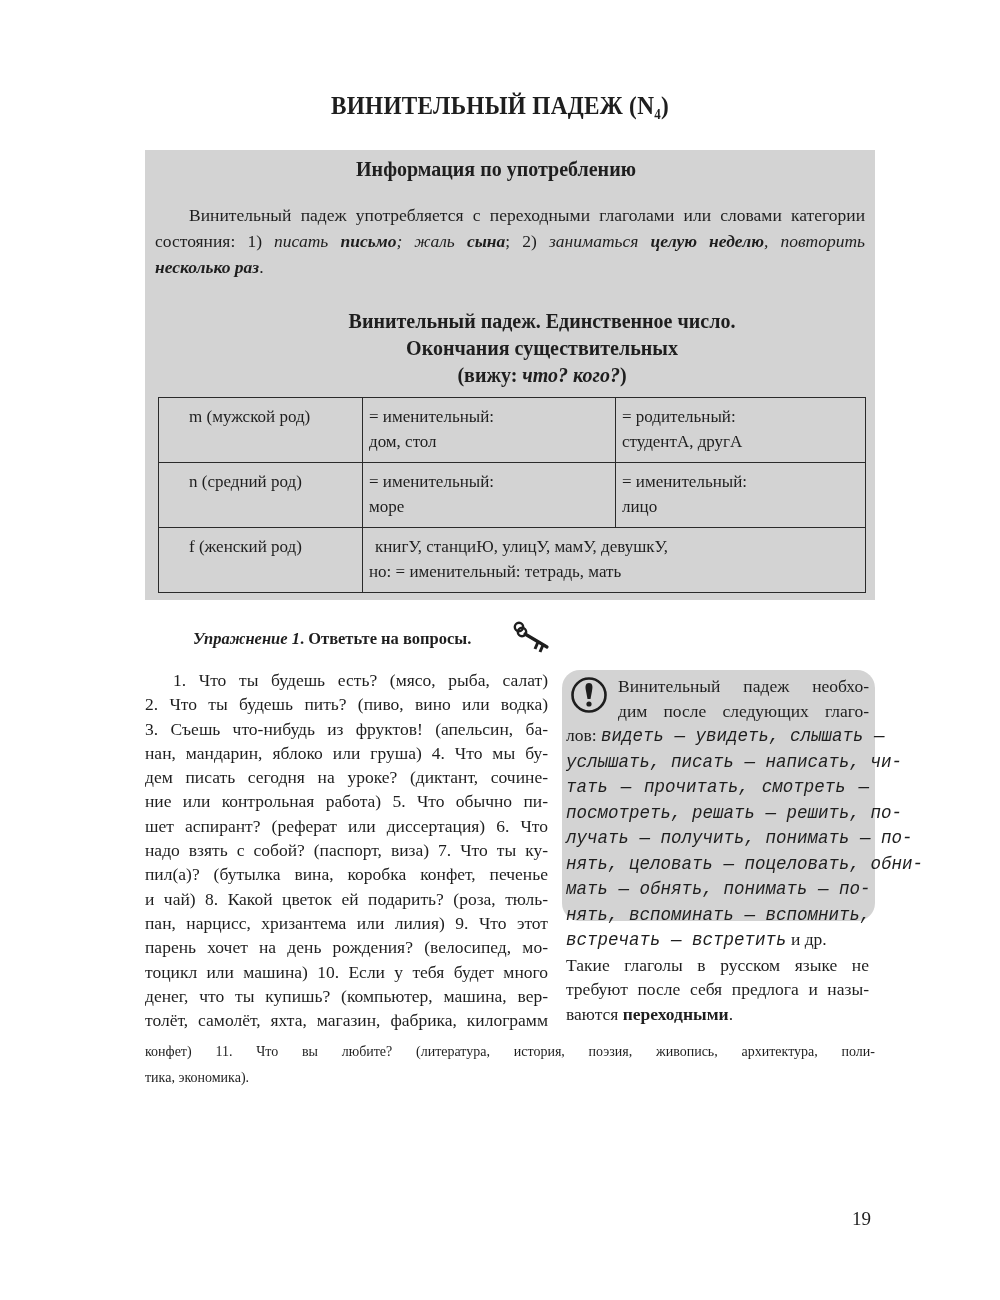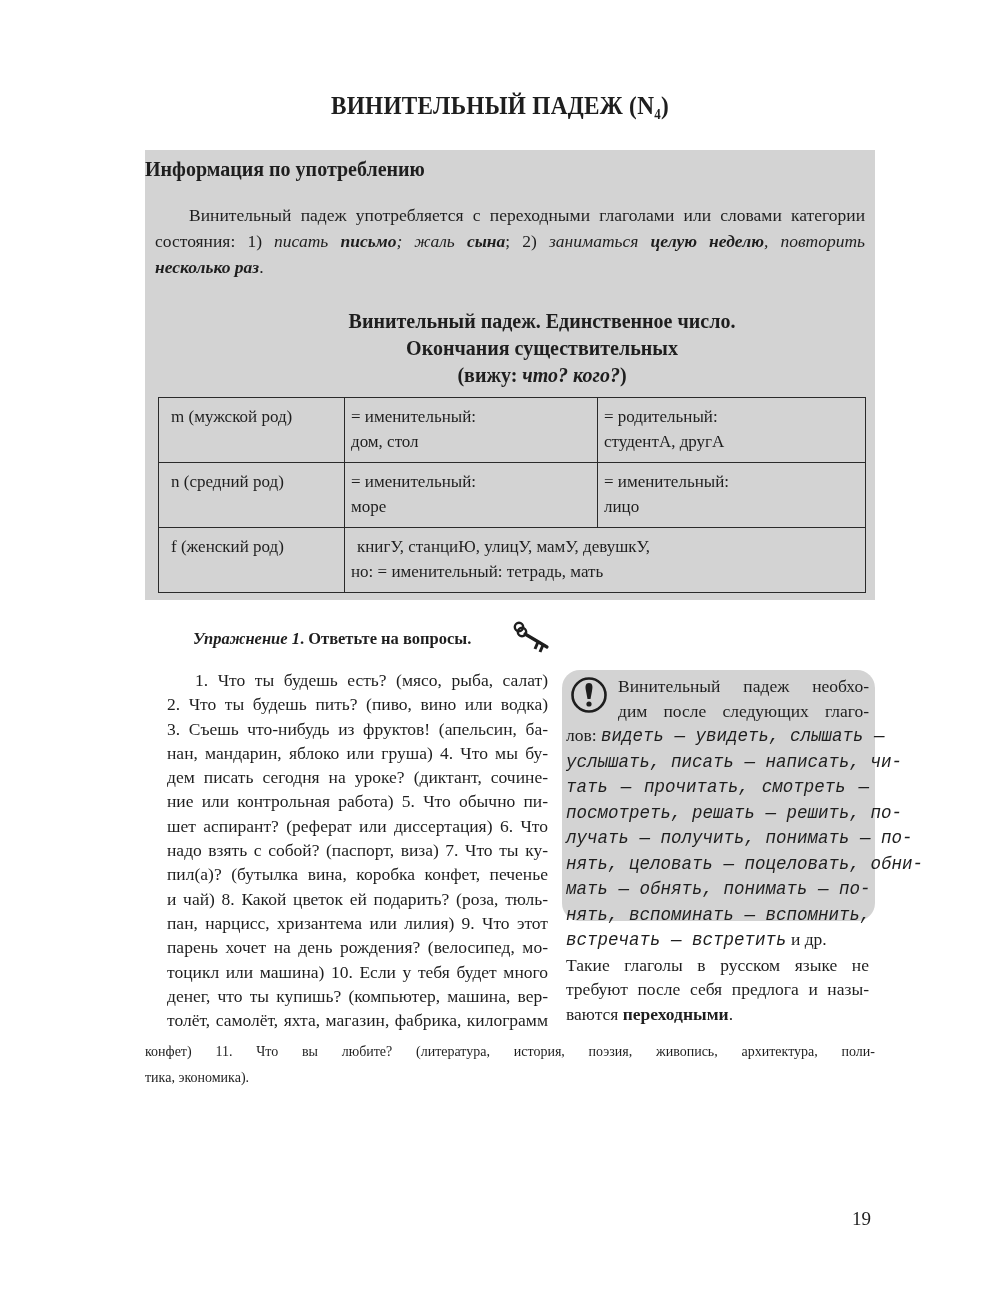--- a/index.html
+++ b/index.html
@@ -10,51 +10,51 @@
   .title {
     position:absolute; left:0; width:1000px; top:92px; text-align:center;
     font-weight:bold; font-size:25px; letter-spacing:0.3px;
     transform:scaleX(0.93); transform-origin:center;
   }
   .title sub { font-size:14px; vertical-align:-5px; }
   .infobox {
     position:absolute; left:145px; top:150px; width:730px; height:450px; background:#d3d3d3;
   }
   .info-heading {
-    position:absolute; left:0; width:678px; top:8px; 
+    position:absolute; left:12px; width:678px; top:8px; text-align:center;
     font-weight:bold; font-size:20px;
   }
   .info-para {
     position:absolute; left:10px; width:710px; top:52px; font-size:17.5px; line-height:26px;
     text-align:justify; text-indent:34px;
   }
   .info-para i { font-style:italic; }
   .sub-heading {
     position:absolute; left:0; width:794px; top:158px; text-align:center;
     font-weight:bold; font-size:20px; line-height:27px;
   }
   table.endings {
     position:absolute; left:13px; top:247px; width:708px; border-collapse:collapse;
     font-size:17px;
   }
   table.endings td {
     border:1.5px solid #2a2a2a; vertical-align:top; padding:6px 6px 8px 6px; line-height:25px;
   }
-  table.endings td.c1 { width:167px; padding-left:12px; }
+  table.endings td.c1 { width:167px; padding-left:30px; }
   table.endings td.c2 { width:240px; }
   .exercise-heading {
     position:absolute; left:145px; top:629px; font-size:16.5px; font-weight:bold;
   }
   .exercise-heading i { font-style:italic;margin-left:48px; }
   .key-icon { position:absolute; left:511px; top:620px; width:40px; height:36px; }
   .ex-text {
     position:absolute; left:145px; top:668px; width:403px; font-size:17.5px; line-height:24.3px;
     text-align:justify;
   }
-  .ex-text .line { display:block; white-space:nowrap; text-align:justify; text-align-last:justify;margin-left:22px; }
+  .ex-text .line { display:block; white-space:nowrap; text-align:justify; text-align-last:justify; }
   .ex-text .line.first { text-indent:28px; }
   .ex-wide {
     position:absolute; left:145px; top:1039px; width:730px; font-size:14px; line-height:26px;
   }
   .ex-wide .line { display:block; text-align:justify; text-align-last:justify; white-space:nowrap; }
   .ex-wide .line.last { text-align-last:left; }
   .notebox {
     position:absolute; left:562px; top:670px; width:313px; height:251px; background:#d3d3d3;border-radius:18px;
   }
   .warn-icon { position:absolute; left:8px; top:6px; width:38px; height:38px; }

